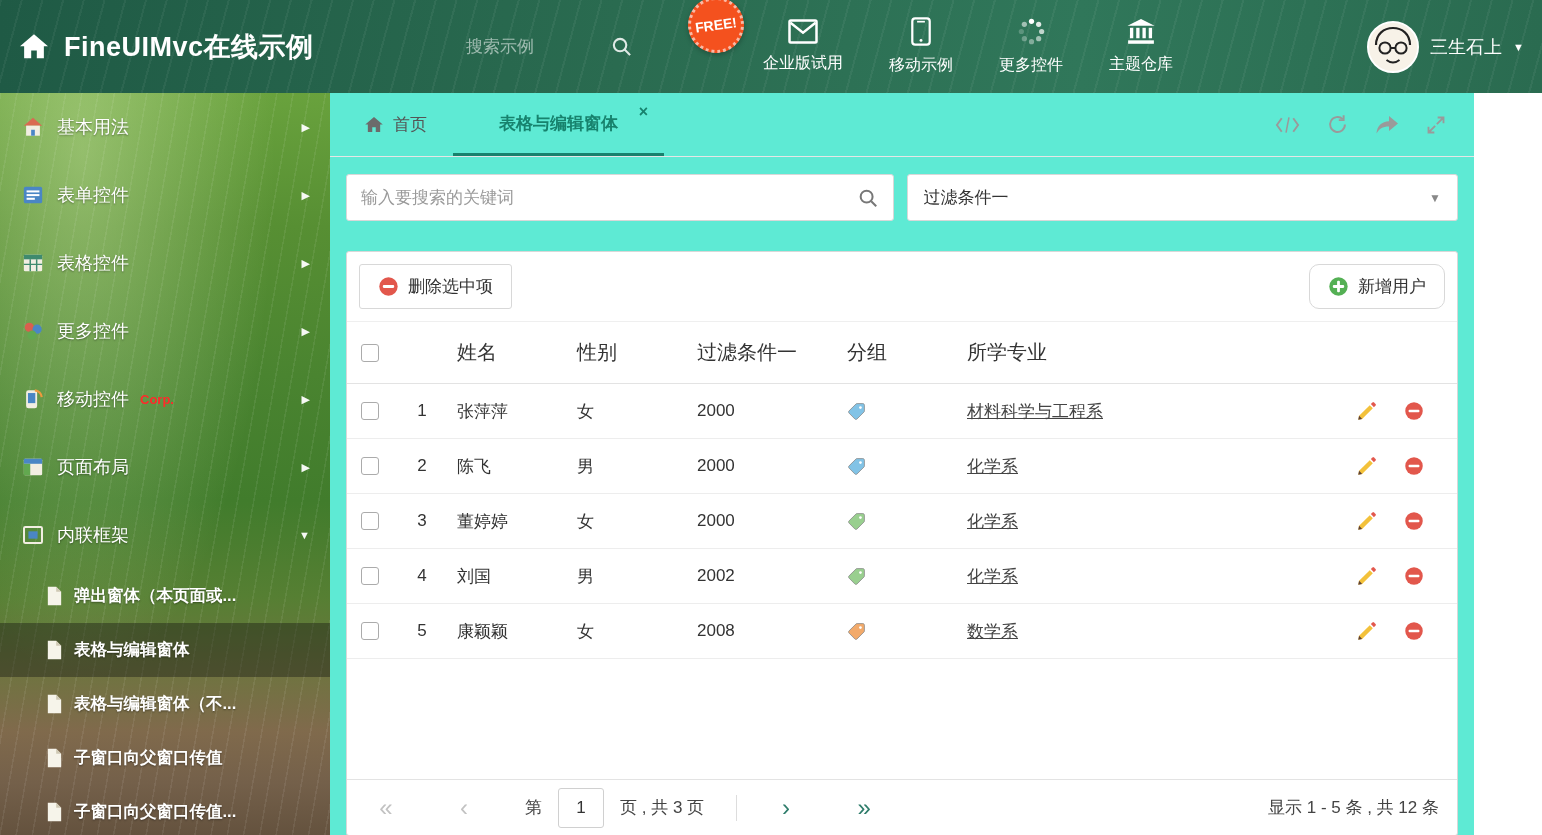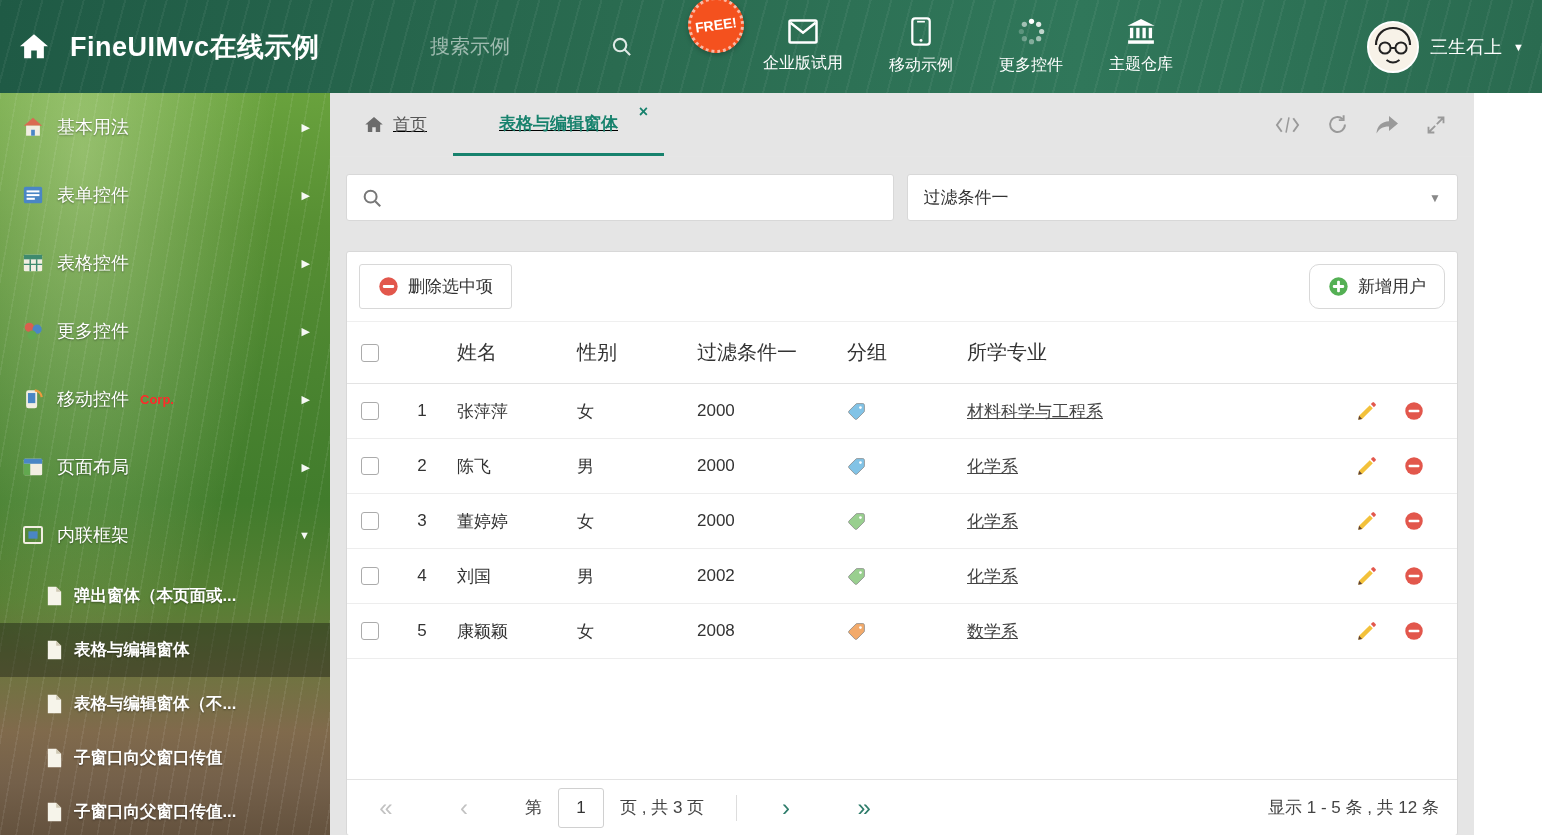--- a/index.html
+++ b/index.html
@@ -6,24 +6,24 @@
   html,body { width:1542px; height:835px; }
   body { font-family:"Liberation Sans","DejaVu Sans",sans-serif; overflow:hidden; background:#fff; }
   .app { position:relative; width:1542px; height:835px; overflow:hidden; }
 
   
   .header { position:absolute; top:0; left:0; width:100%; height:93px; color:#fff; z-index:10;
     background:
       repeating-linear-gradient(105deg, rgba(255,255,255,.05) 0 2px, transparent 2px 20px),
       linear-gradient(90deg,#1f5a45,#2a6b50 40%,#30775a 70%,#2a6b50);
   }
-  .brand { position:absolute; left:18px; top:0; height:93px; display:flex; align-items:center; gap:20px; cursor:pointer; }
+  .brand { position:absolute; left:18px; top:0; height:93px; display:flex; align-items:center; gap:14px; cursor:pointer; }
   .brand h1 { font-size:27px; font-weight:bold; letter-spacing:.5px; }
   .hsearch { position:absolute; left:430px; top:0; height:93px; display:flex; align-items:center; gap:40px; }
-  .hsearch input { background:transparent; border:none; outline:none; color:#fff; font-size:20px; width:140px; }
+  .hsearch input { background:transparent; border:none; outline:none; color:#fff; font-size:17px; width:140px;text-align:center; }
   .hsearch input::placeholder { color:rgba(255,255,255,.55); }
   .free-badge { position:absolute; left:688px; top:-3px; width:56px; height:56px; border-radius:50%;
     background:#f4511e; color:#fff; display:flex; align-items:center; justify-content:center;
     font-weight:bold; font-size:14px; border:3px dotted rgba(255,255,255,.6); transform:rotate(-8deg);
     box-shadow:0 2px 5px rgba(0,0,0,.25); }
   .hnav { position:absolute; left:740px; top:0; height:93px; display:flex; }
   .hnav-item { display:flex; flex-direction:column; align-items:center; justify-content:center; gap:9px; padding:0 23px; cursor:pointer; }
   .hnav-item .lbl { font-size:16px; white-space:nowrap; }
   .user { position:absolute; right:18px; top:0; height:93px; display:flex; align-items:center; gap:11px; cursor:pointer; }
   .avatar { width:52px; height:52px; border-radius:50%; overflow:hidden; background:#f6f1e5; border:2px solid #fff; }
@@ -42,21 +42,21 @@
   .snav-item .ico { width:22px; height:22px; margin-right:13px; flex:none; }
   .snav-item .lbl { font-size:18px; text-shadow:0 1px 2px rgba(0,0,0,.4); }
   .snav-item .corp { color:#ff2a2a; font-size:13px; margin-left:11px; font-weight:bold; text-shadow:none; }
   .snav-item .chev { margin-left:auto; font-size:11px; opacity:.95; }
   .ssub-item { height:54px; display:flex; align-items:center; padding-left:46px; cursor:pointer;font-weight:bold; }
   .ssub-item .ico { width:17px; height:20px; margin-right:11px; flex:none; }
   .ssub-item .lbl { font-size:16.5px; text-shadow:0 1px 2px rgba(0,0,0,.4); white-space:nowrap; }
   .ssub-item.active { background:rgba(15,15,15,.38); }
 
   
-  .main { position:absolute; top:93px; left:330px; width:1144px; height:742px; background:#e5e5e5;text-decoration:underline; }
+  .main { position:absolute; top:93px; left:330px; width:1144px; height:742px; background:#5eead4; }
   .tabbar { position:relative; height:64px; border-bottom:1px solid #e6e6e6; display:flex; align-items:stretch; }
   .tab-home { display:flex; align-items:center; gap:9px; padding:0 26px; margin-left:8px; color:#555; font-size:17px; cursor:pointer; }
   .tab-active { position:relative; display:flex; align-items:center; justify-content:center; padding:0 46px;
     color:var(--accent,#17826d); font-size:17px; border-bottom:3px solid var(--accent,#17826d); cursor:pointer; }
   .tab-close { position:absolute; top:10px; right:16px; font-size:16px; font-weight:bold; color:var(--accent,#17826d); cursor:pointer; }
   .tab-actions { margin-left:auto; display:flex; align-items:center; gap:27px; padding-right:28px; }
   .tab-actions .tico { cursor:pointer; display:flex; }
 
   .content { position:absolute; top:65px; left:0; right:0; bottom:0; padding:16px; }
   .filter-row { display:flex; gap:13px; height:47px; }
@@ -363,20 +363,21 @@
               <path d="M14 3h7v7M10 21H3v-7M21 3l-8 8M3 21l8-8" fill="none" stroke="#9a9a9a" stroke-width="2.2"></path>
             </svg>
         </span>
       </div>
     </div>
 
     <div class="content">
 
       <div class="filter-row">
         <div class="search-box">
+          <input placeholder="输入要搜索的关键词" style="">
           <span style="display:flex">
             <svg width="22" height="22" viewBox="0 0 24 24">
                 <circle cx="10.5" cy="10.5" r="6.5" fill="none" stroke="#777" stroke-width="2.2"></circle>
                 <path d="M15.5 15.5L21 21" stroke="#777" stroke-width="2.2"></path>
               </svg>
           </span>
         </div>
         <div class="dropdown">
           <span>过滤条件一</span>
           <span class="caret">▼</span>

